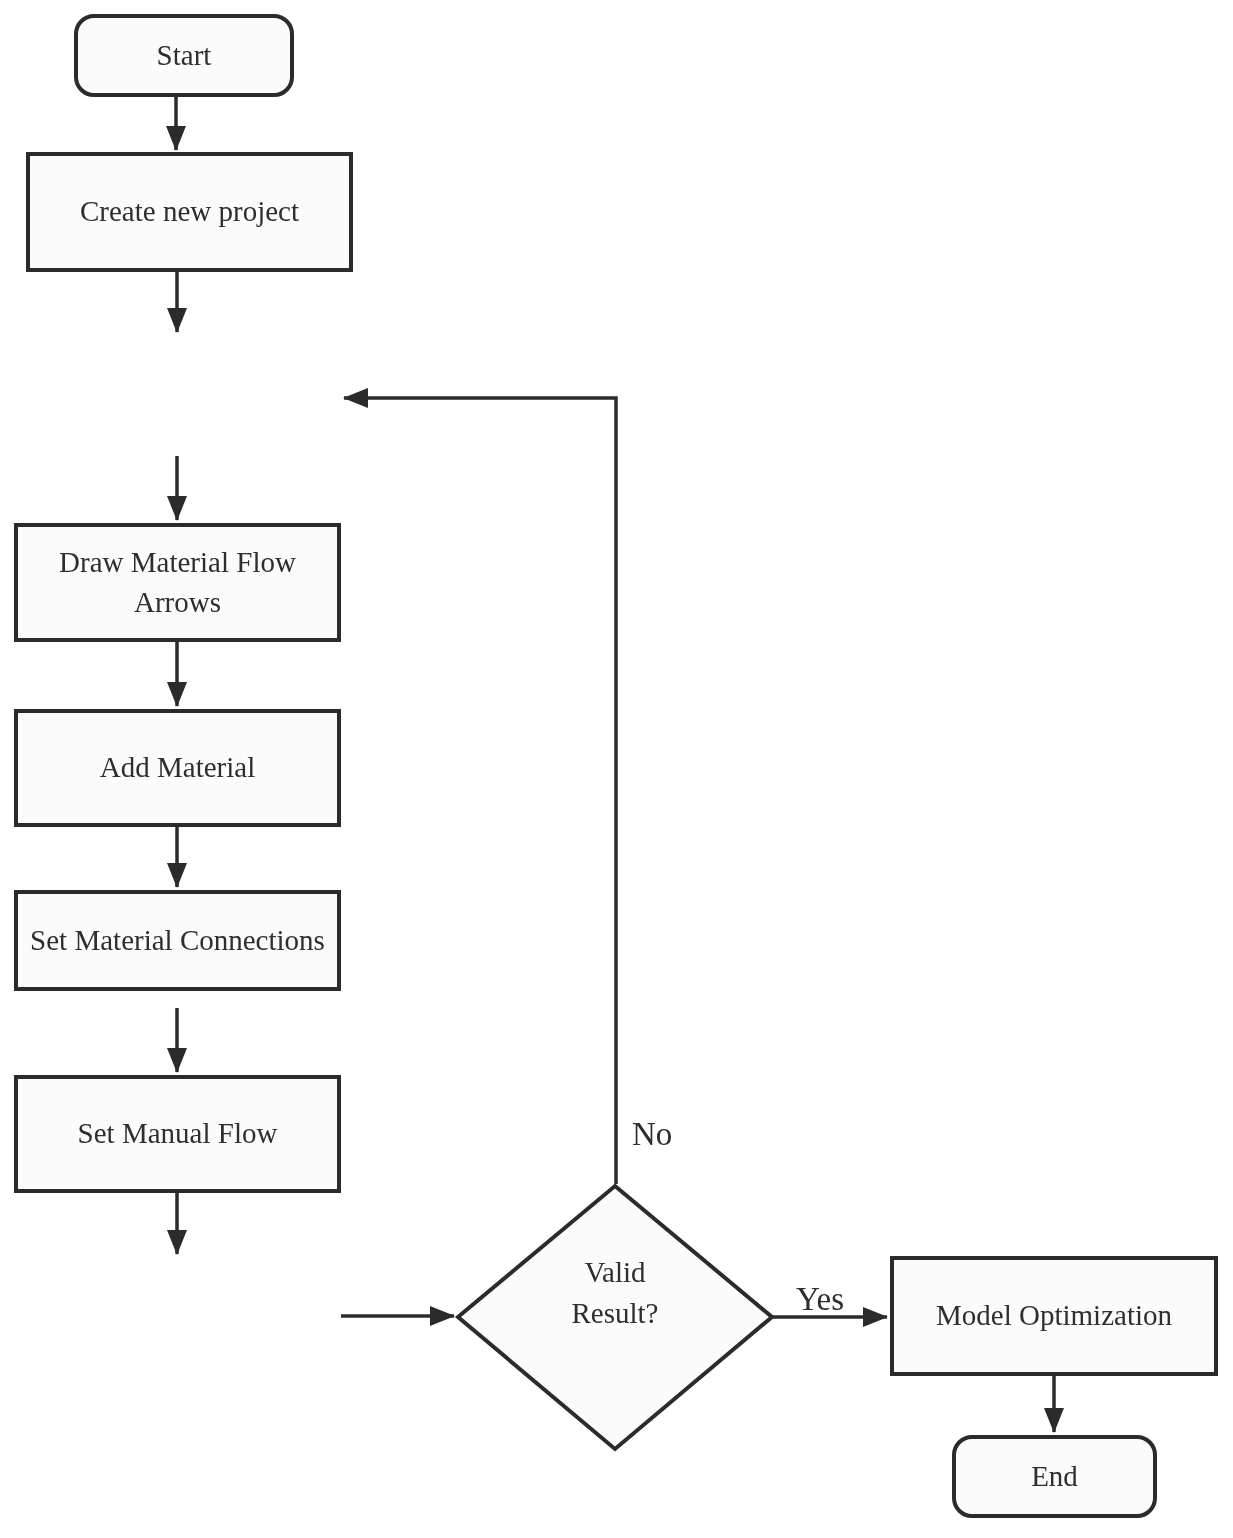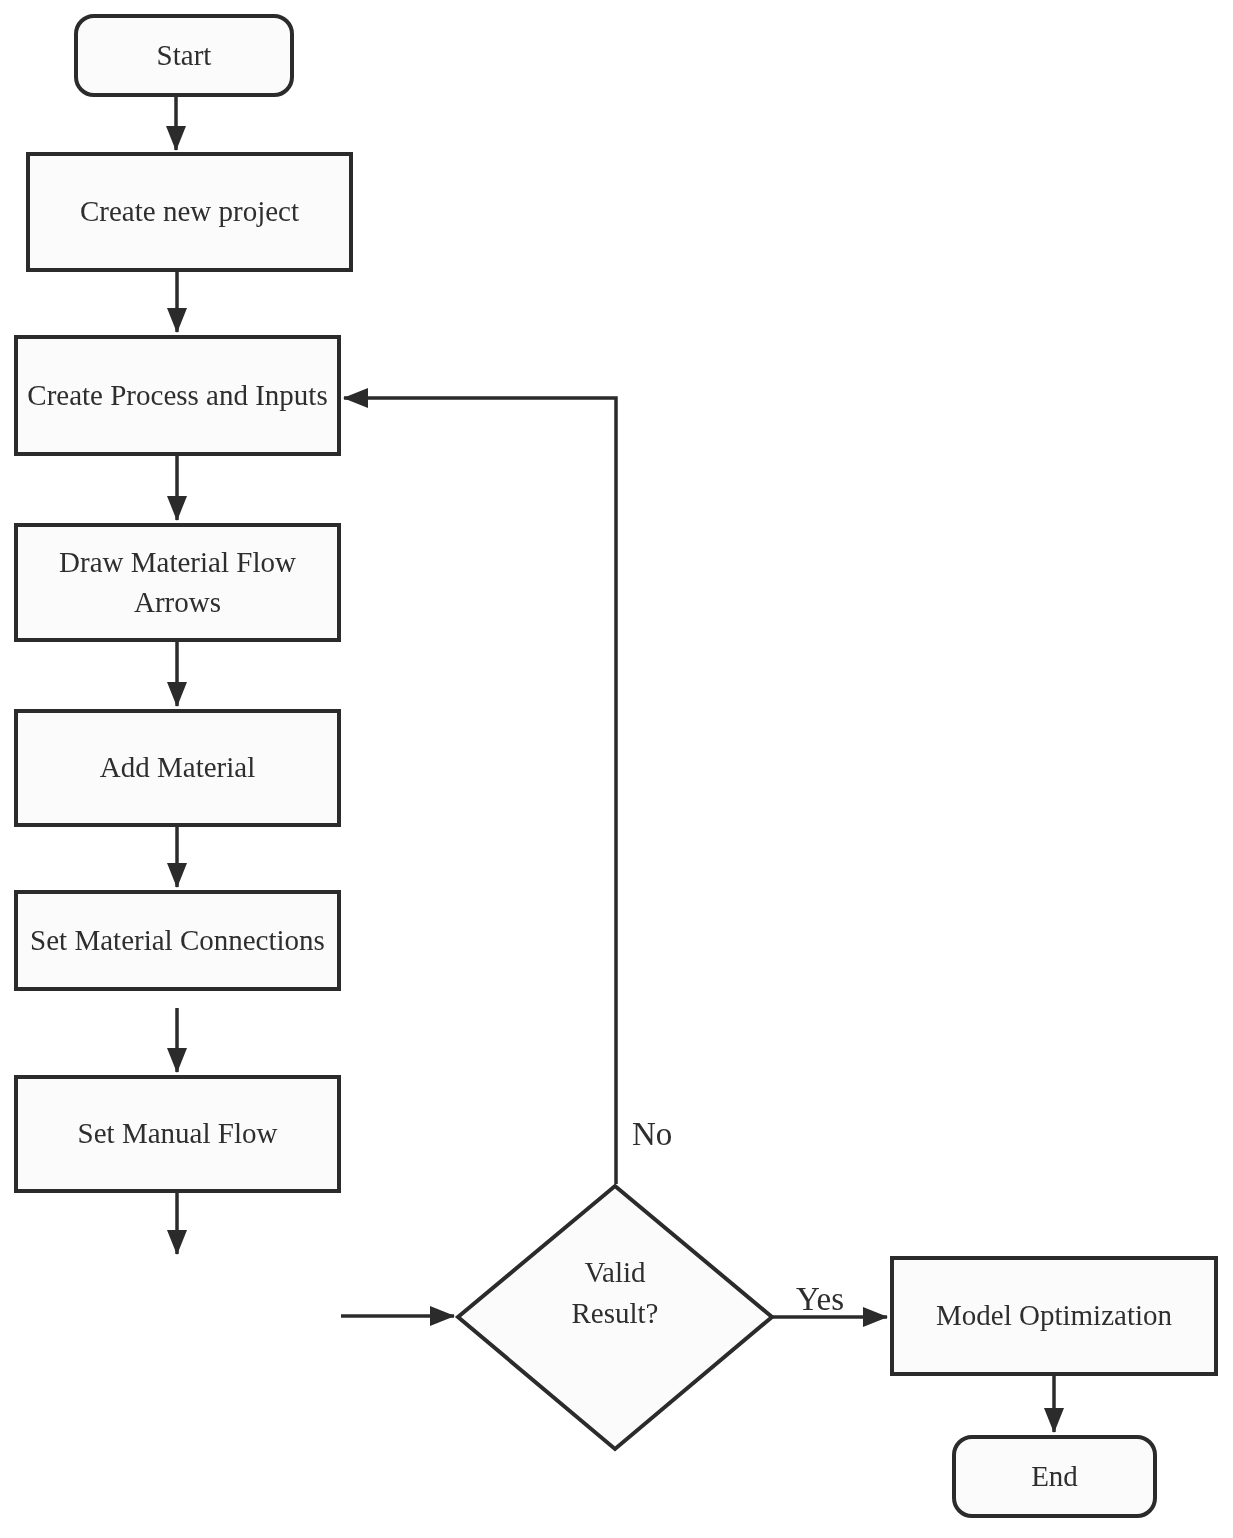--- a/index.html
+++ b/index.html
@@ -104,23 +104,20 @@
   </svg>
 
   <div class="node terminator node-start">
     <span>Start</span>
   </div>
 
   <div class="node node-create-new">
     <span>Create new project</span>
   </div>
 
-  <div class="node node-process-in">
-    <span>Create Process and Inputs</span>
-  </div>
 
   <div class="node node-draw-flow">
     <span>Draw Material Flow Arrows</span>
   </div>
 
   <div class="node node-add-material">
     <span>Add Material</span>
   </div>
 
   <div class="node node-set-conn">

